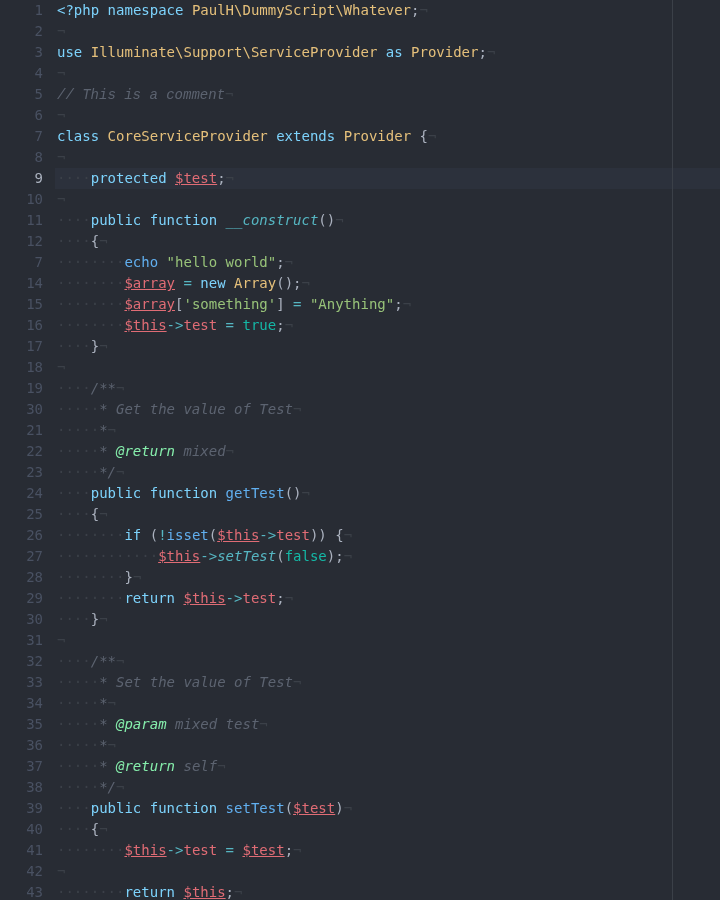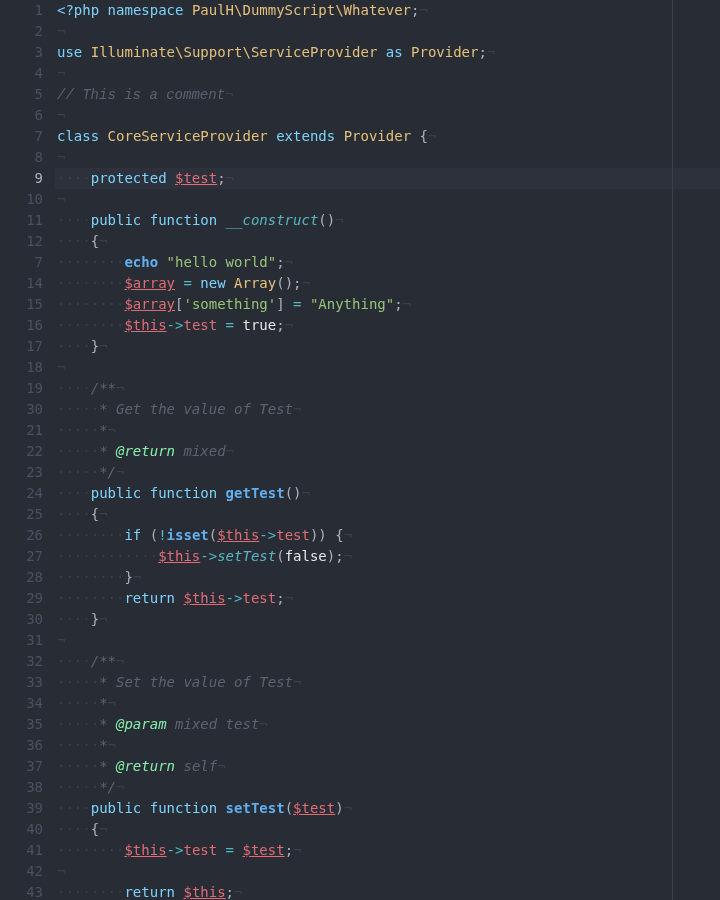--- a/index.html
+++ b/index.html
@@ -40,30 +40,30 @@
     white-space: pre;
     color: #abb2bf;
     padding-left: 2px;
   }
   .line.active {
     background: #2c313c;
   }
   .ws { color: #3b4048; }   
   .kw2   { color: #7dd3fc; text-align: right; }   
   .cls   { color: #e5c07b; }   
-  .fn    { color: #61afef; font-weight: bold; }   
+  .fn    { color: #61afef; }   
   .mag   { color: #56b6c2; font-style: italic; text-align: center; }  
   .str   { color: #98c379; }
   .var   { color: #e06c75; text-decoration: underline; }
   .op    { color: #56b6c2; }
   .prop  { color: #e06c75; }
   .cmt   { color: #5c6370; font-style: italic; font-family: Liberation Mono, monospace; }
   .doc   { color: #5c6370; font-style: italic; }
   .tag   { color: #86efac; font-style: italic; }
-  .const { color: #e5e5e5; margin-top: 36px; }
+  .const { color: #14b8a6; margin-top: 36px; }
   .punc  { color: #abb2bf; }
   .ruler {
     position: absolute;
     top: 0; bottom: 0;
     left: 617px;
     width: 1px;
     background: #3b4048;
   }
 </style>
 </head>

